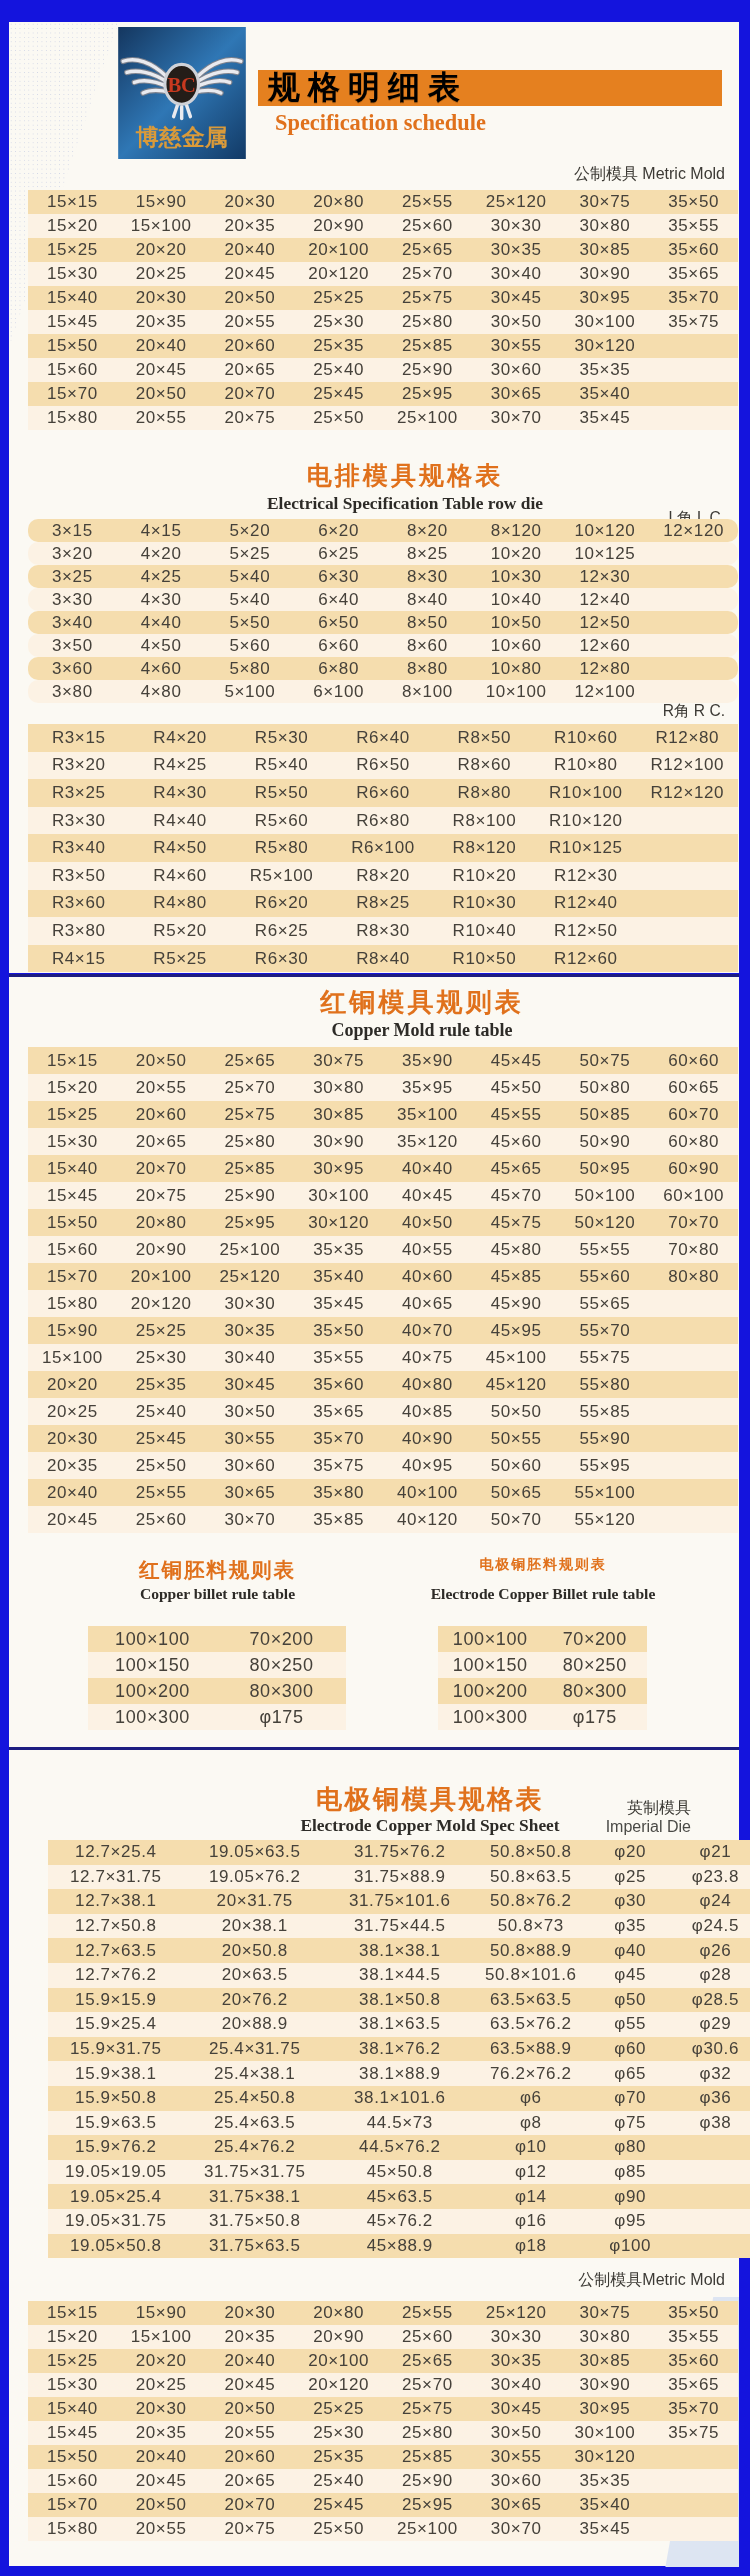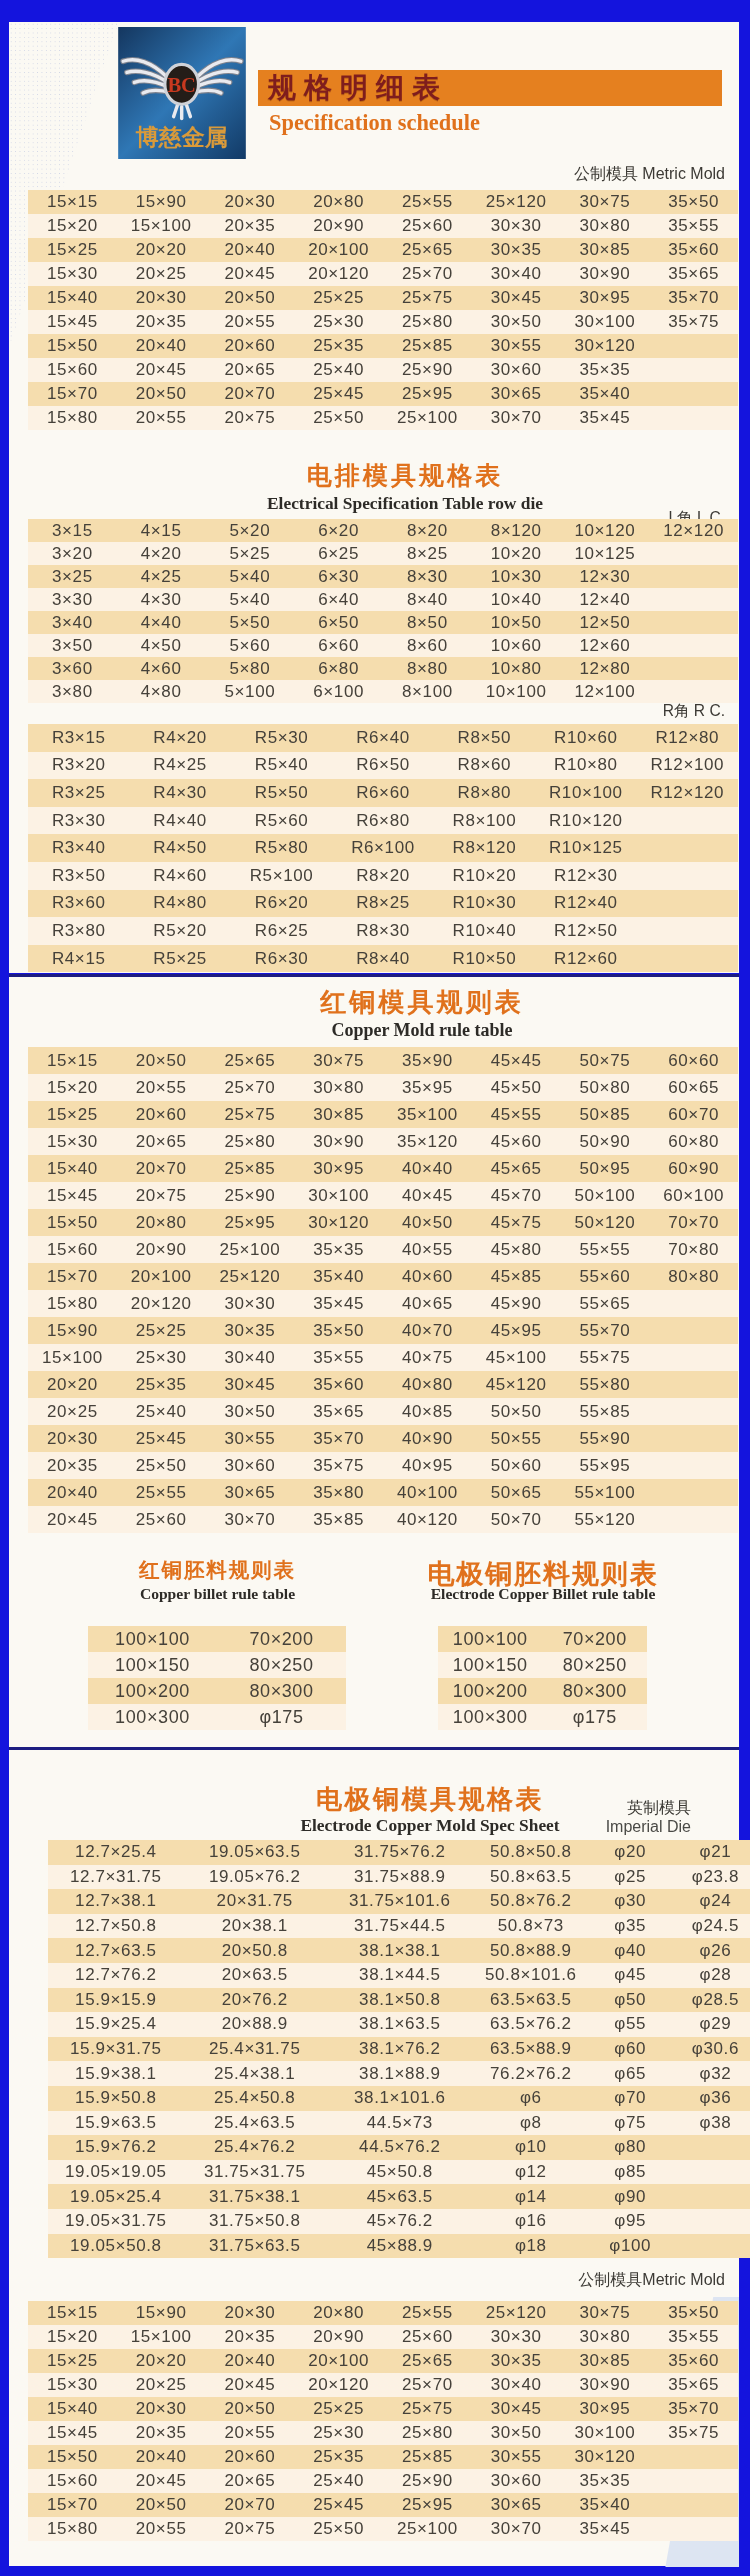--- a/index.html
+++ b/index.html
@@ -27,37 +27,37 @@
     background-image:radial-gradient(#c9cfe4 0.7px,transparent 0.8px);
     background-size:4.4px 4.4px;opacity:.85;}
   .deco{position:absolute;left:647px;top:2297px;width:92px;height:270px;z-index:0;
     clip-path:polygon(72% 0,100% 0,100% 100%,20% 100%);
     background:var(--deco-blue);}
 
   .abs{position:absolute;z-index:2;}
   .logo{left:118px;top:27px;width:128px;height:132px;}
   .banner{left:258px;top:70px;width:464px;height:36px;background:var(--banner-orange);
     display:flex;align-items:center;}
-  .banner .cn{color:#7f1d1d;font-size:28px;font-weight:bold;letter-spacing:8px;padding-left:10px;
+  .banner .cn{color:#000000;font-size:32px;font-weight:bold;letter-spacing:8px;padding-left:10px;
     text-shadow:0 0.6px 0.6px rgba(120,60,0,.35);white-space:nowrap;}
-  .spec-en{left:269px;top:110px;font:bold 22.4px "Liberation Serif","DejaVu Serif",serif;color:var(--accent-orange);text-align:center;}
+  .spec-en{left:275px;top:110px;font:bold 22.4px "Liberation Serif","DejaVu Serif",serif;color:var(--accent-orange);text-align:center;}
 
   .corner-label{color:var(--label-gray);font-size:16px;text-align:right;white-space:nowrap;}
   .cn-title{color:var(--accent-orange);font-weight:bold;text-align:center;white-space:nowrap;}
   .en-sub{font-family:"Liberation Serif","DejaVu Serif",serif;font-weight:bold;color:var(--text-dark);
     text-align:center;white-space:nowrap;}
 
   .dtable{z-index:2;}
   .trow{display:flex;width:100%;}
   .trow.odd{background:var(--row-beige);}
   .trow.even{background:var(--row-cream);}
   .tcell{flex:1;display:flex;align-items:center;justify-content:center;
     color:var(--num-gray);font-size:17px;letter-spacing:0.6px;white-space:nowrap;}
   .t-metric .trow{height:24px;}
-  .t-lc .trow{height:23px;}
+  .t-lc .trow{height:23px;border-radius:10px;}
   .t-rc .trow{height:27.6px;}
   .t-copper .trow{height:27px;}
   .t-billet .trow{height:26px;}
   .t-billet .tcell{font-size:18px;}
   .t-imp .trow{display:grid;grid-template-columns:2.15fr 2.25fr 2.35fr 1.8fr 1.35fr 1.35fr;height:24.6px;}
 </style>
 </head>
 <body>
 
 <div class="sheet" id="sheet1"></div>
@@ -566,21 +566,21 @@
       <span class="tcell">35×85</span>
       <span class="tcell">40×120</span>
       <span class="tcell">50×70</span>
       <span class="tcell">55×120</span>
       <span class="tcell"></span>
     </div>
   </div>
 
 <div class="abs cn-title" style="left:70px;top:1556px;width:295px;font-size:20.5px;letter-spacing:1.9px;">红铜胚料规则表</div>
 <div class="abs en-sub" style="left:70px;top:1585px;width:295px;font-size:15.6px;">Copper billet rule table</div>
-<div class="abs cn-title" style="left:395px;top:1556px;width:296px;font-size:27px;letter-spacing:1.9px;">电极铜胚料规则表</div>
+<div class="abs cn-title" style="left:395px;top:1556px;width:296px;font-size:14px;letter-spacing:1.9px;">电极铜胚料规则表</div>
 <div class="abs en-sub" style="left:395px;top:1585px;width:296px;font-size:15.6px;">Electrode Copper Billet rule table</div>
 <div class="abs dtable t-billet" style="left:88px;top:1626px;width:258px;">
     <div class="trow odd">
       <span class="tcell">100×100</span>
       <span class="tcell">70×200</span>
     </div>
     <div class="trow even">
       <span class="tcell">100×150</span>
       <span class="tcell">80×250</span>
     </div>

